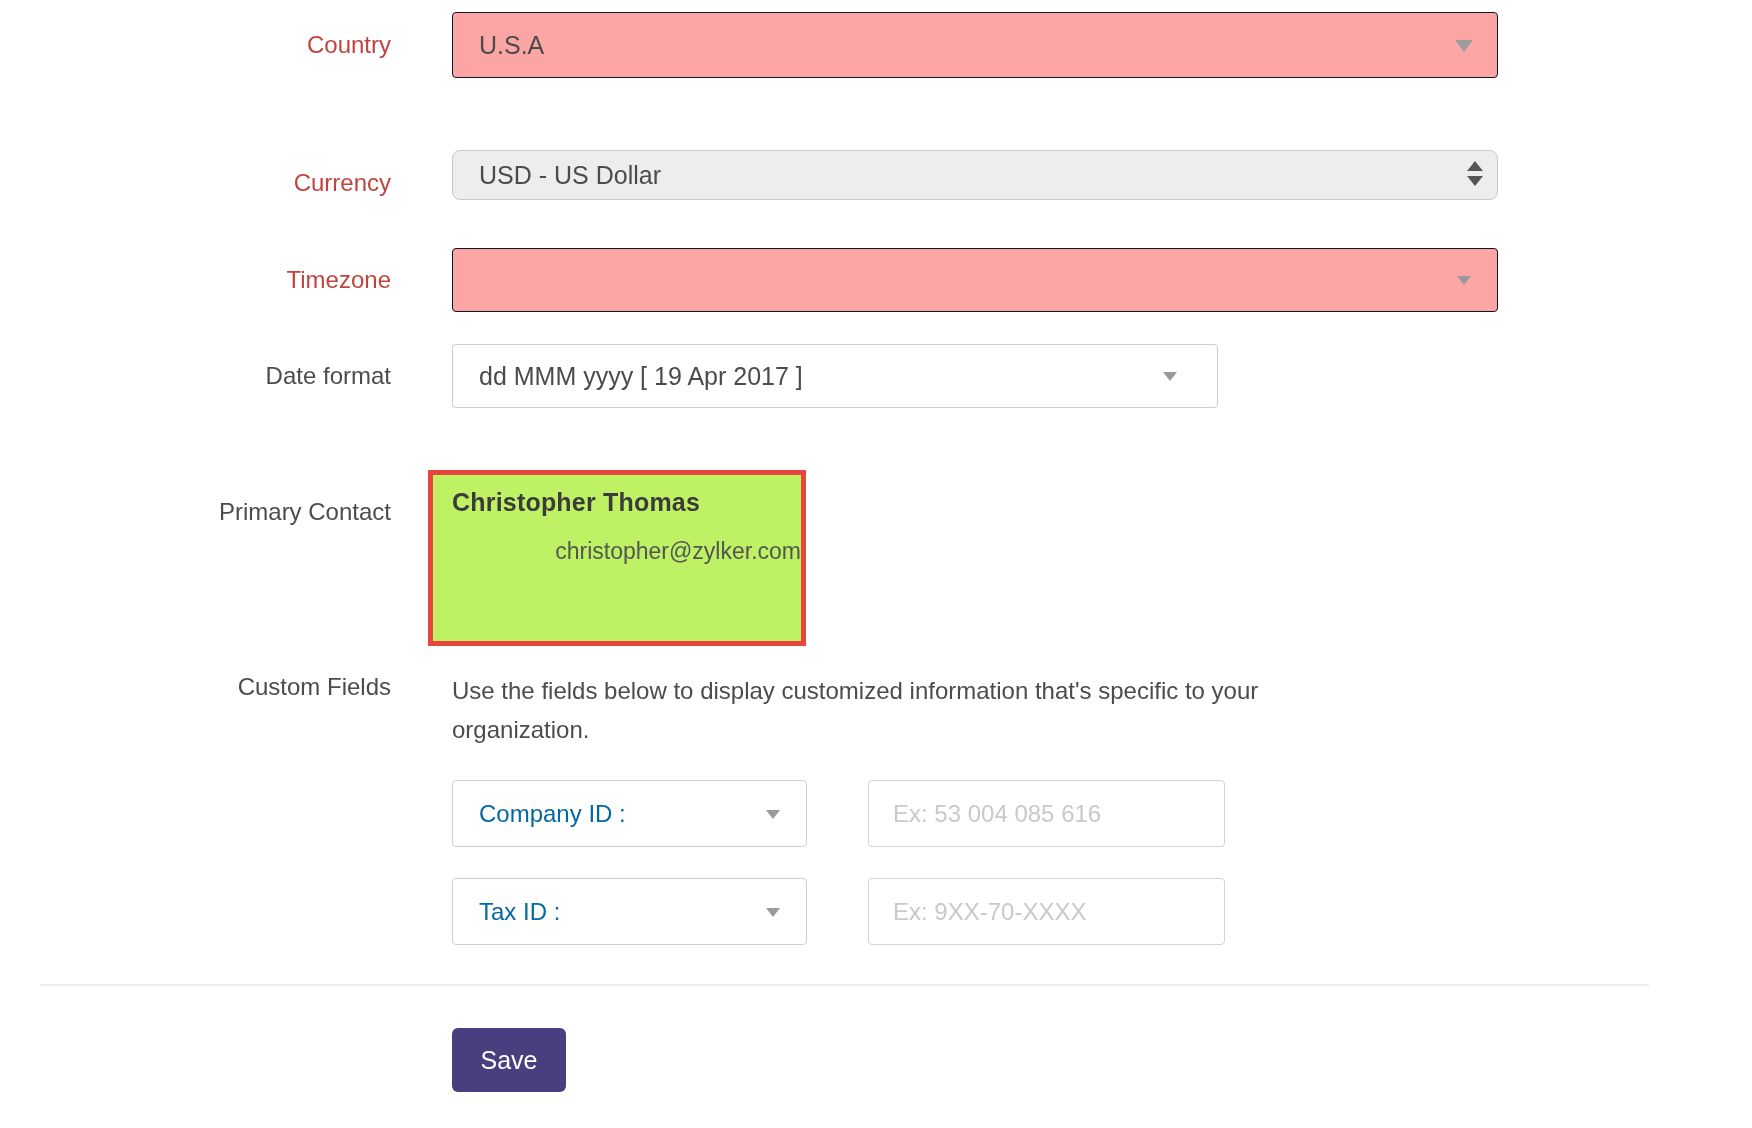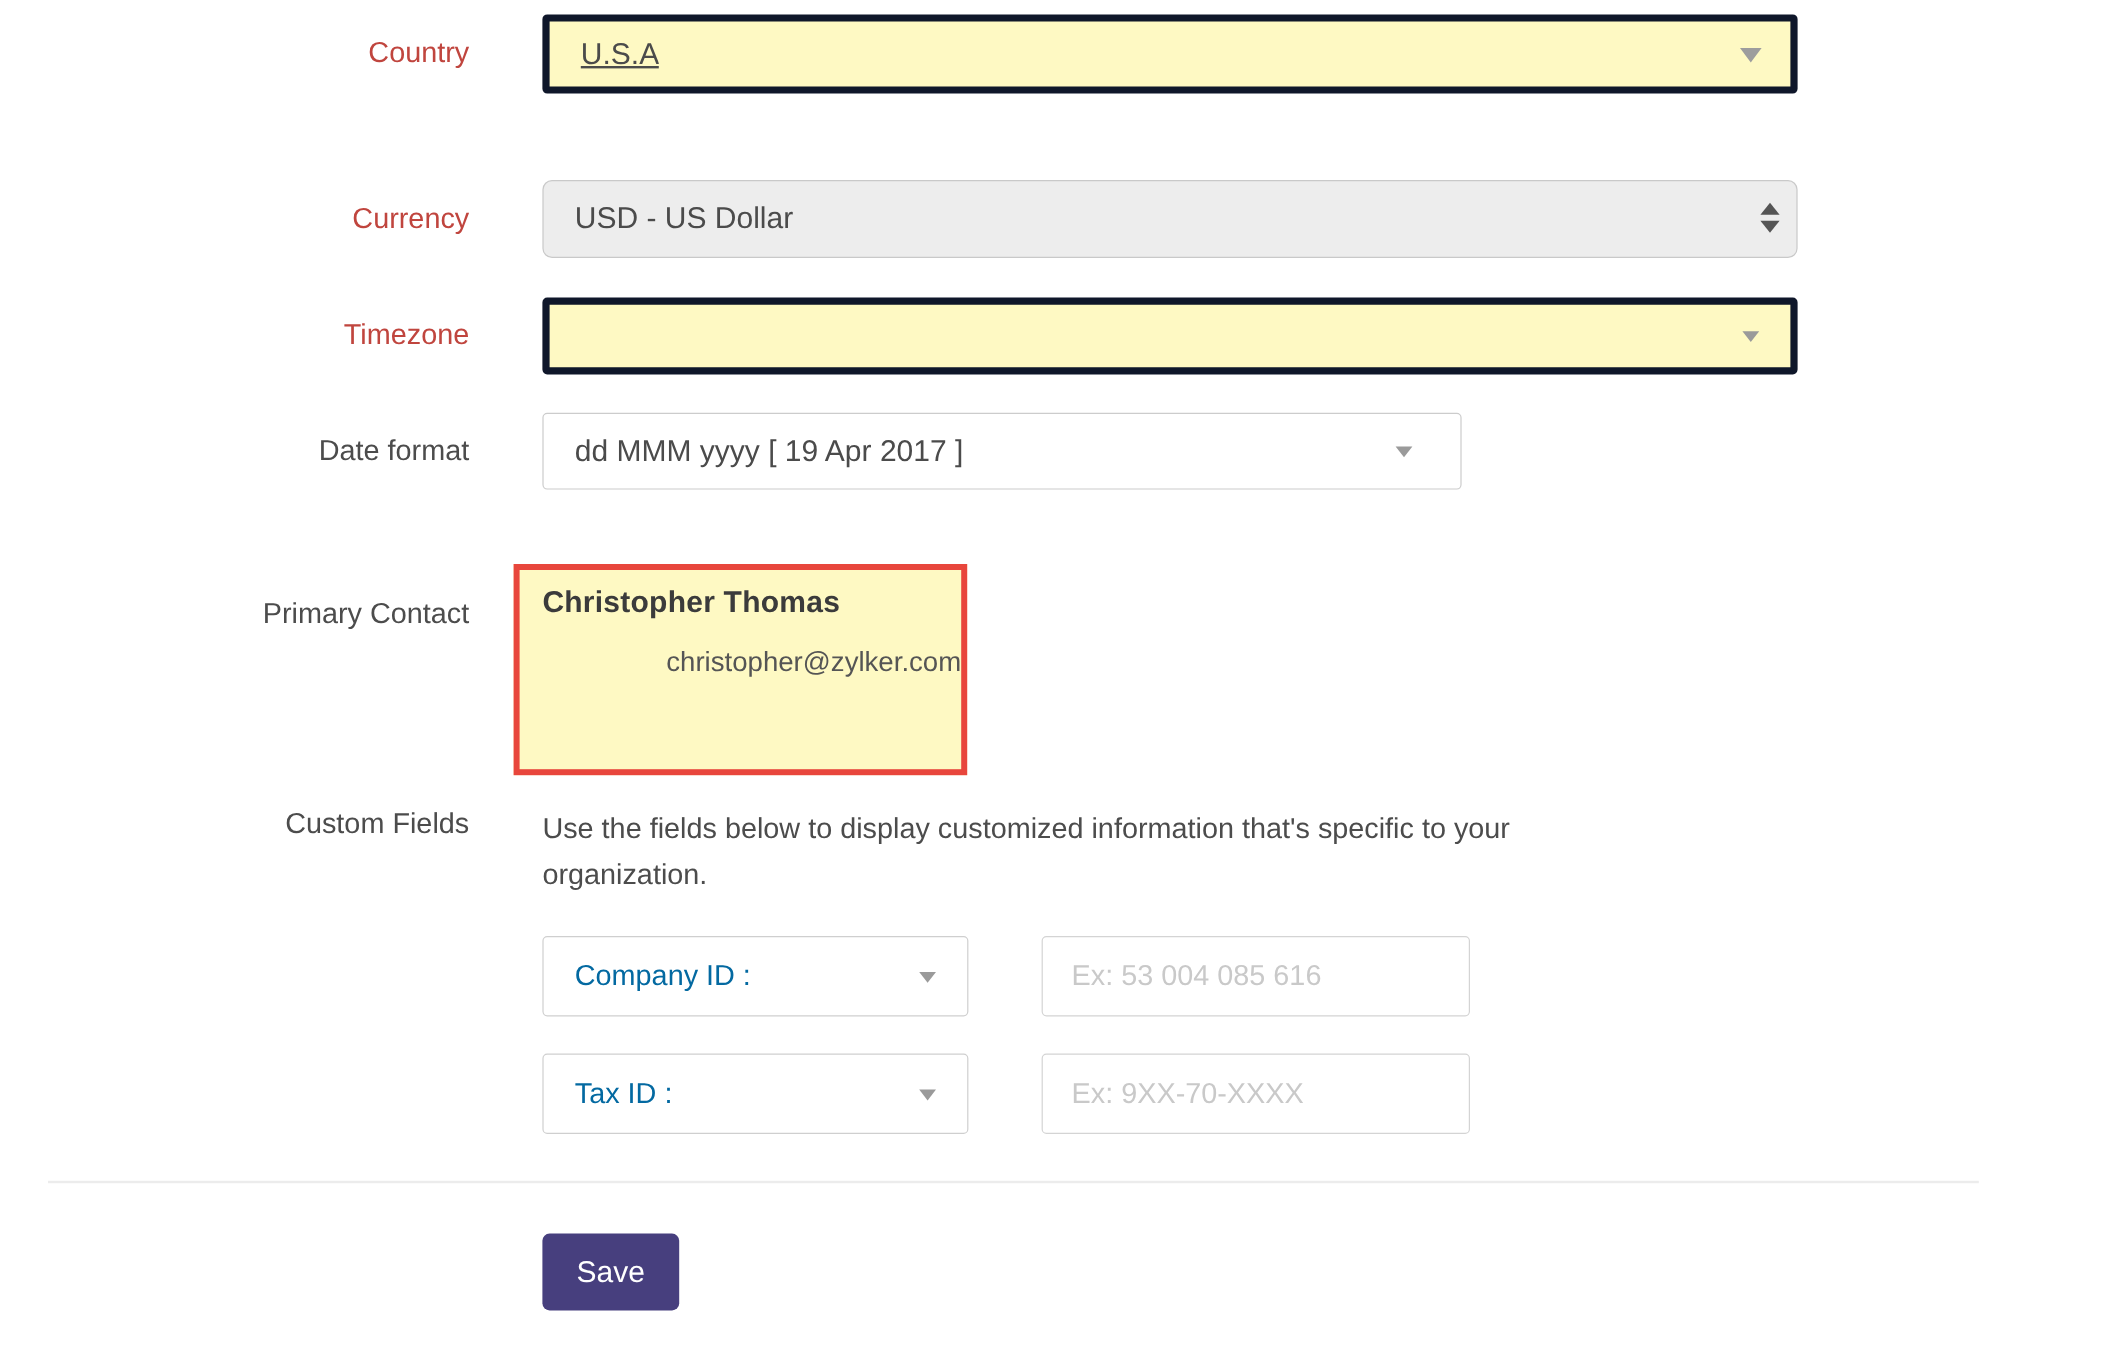--- a/index.html
+++ b/index.html
@@ -30,24 +30,23 @@
     font-size: 25px;
     color: #4b4b4b;
     cursor: pointer;
   }
   .control .val {
     padding-left: 26px;
     white-space: nowrap;
     overflow: hidden;
   }
   .gray-dd {
-    background: #fef9c3;
-    border: 6px solid #0f172a;
-    border-radius: 4px;
-    text-decoration: underline;
+    background: #fca5a5;
+    border: 1px solid #0f172a;
+    border-radius: 4px;
   }
   .gray-select {
     background: #ededed;
     border: 1px solid #c9c9c9;
     border-radius: 8px;
   }
   .white-dd {
     background: #ffffff;
     border: 1px solid #cccccc;
     border-radius: 4px;
@@ -90,21 +89,21 @@
     border-right: 8px solid transparent;
     border-top: 10px solid #555555;
   }
 
   .highlight-box {
     position: absolute;
     left: 428px; top: 470px;
     width: 378px; height: 176px;
     border: 5px solid #e8463c;
     padding: 13px 0 0 19px;
-    background: #fef9c3;
+    background: #bef264;
   }
   .pc-name { font-size: 25px; font-weight: bold; color: #3b3b3b; letter-spacing: 0.2px; }
   .pc-email { font-size: 23px; color: #555555; margin-top: 21px; text-align: right; }
   .pc-linkrow { margin-top: 25px; display: flex; align-items: center; }
   .pc-link { font-size: 25px; color: #2f86c6; text-decoration: none; cursor: pointer; }
   .help-badge {
     display: inline-flex; align-items: center; justify-content: center;
     width: 30px; height: 30px; border-radius: 50%;
     background: #8e8e8e; color: #ffffff;
     font-size: 20px; font-weight: bold;
@@ -171,21 +170,21 @@
 
 <main>
 
   <div class="flabel required" style="top:31px">Country</div>
   <div class="control gray-dd" style="top:12px; width:1046px; height:66px">
     <span class="val">U.S.A</span>
     <span class="caret-lg"></span>
   </div>
 
   <div class="flabel required" style="top:169px">Currency</div>
-  <div class="control gray-select" style="top:150px; width:1046px; height:65px">
+  <div class="control gray-select" style="top:150px; width:1046px; height:50px">
     <span class="val">USD - US Dollar</span>
     <span class="spinner">
       <span class="up"></span>
       <span class="down"></span>
     </span>
   </div>
 
   <div class="flabel required" style="top:266px">Timezone</div>
   <div class="control gray-dd" style="top:248px; width:1046px; height:64px">
     <span class="caret-sm"></span>

